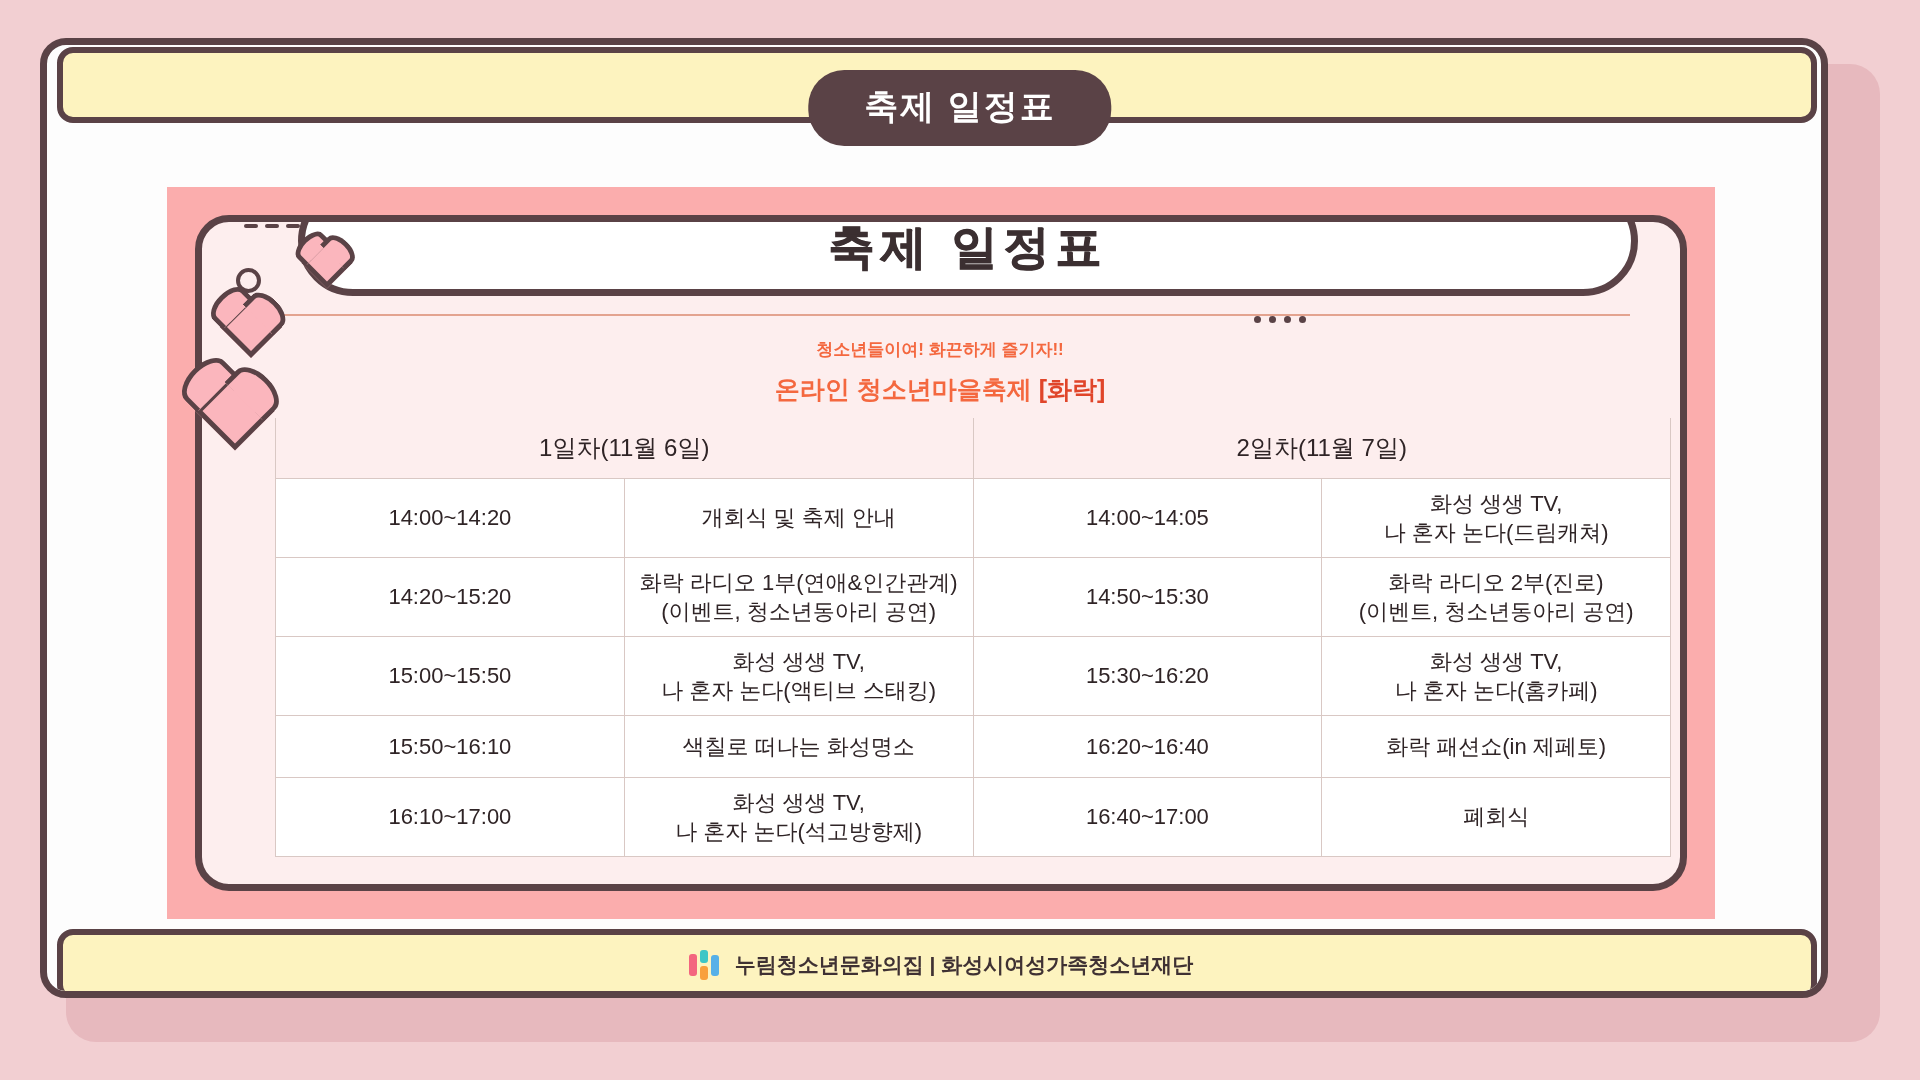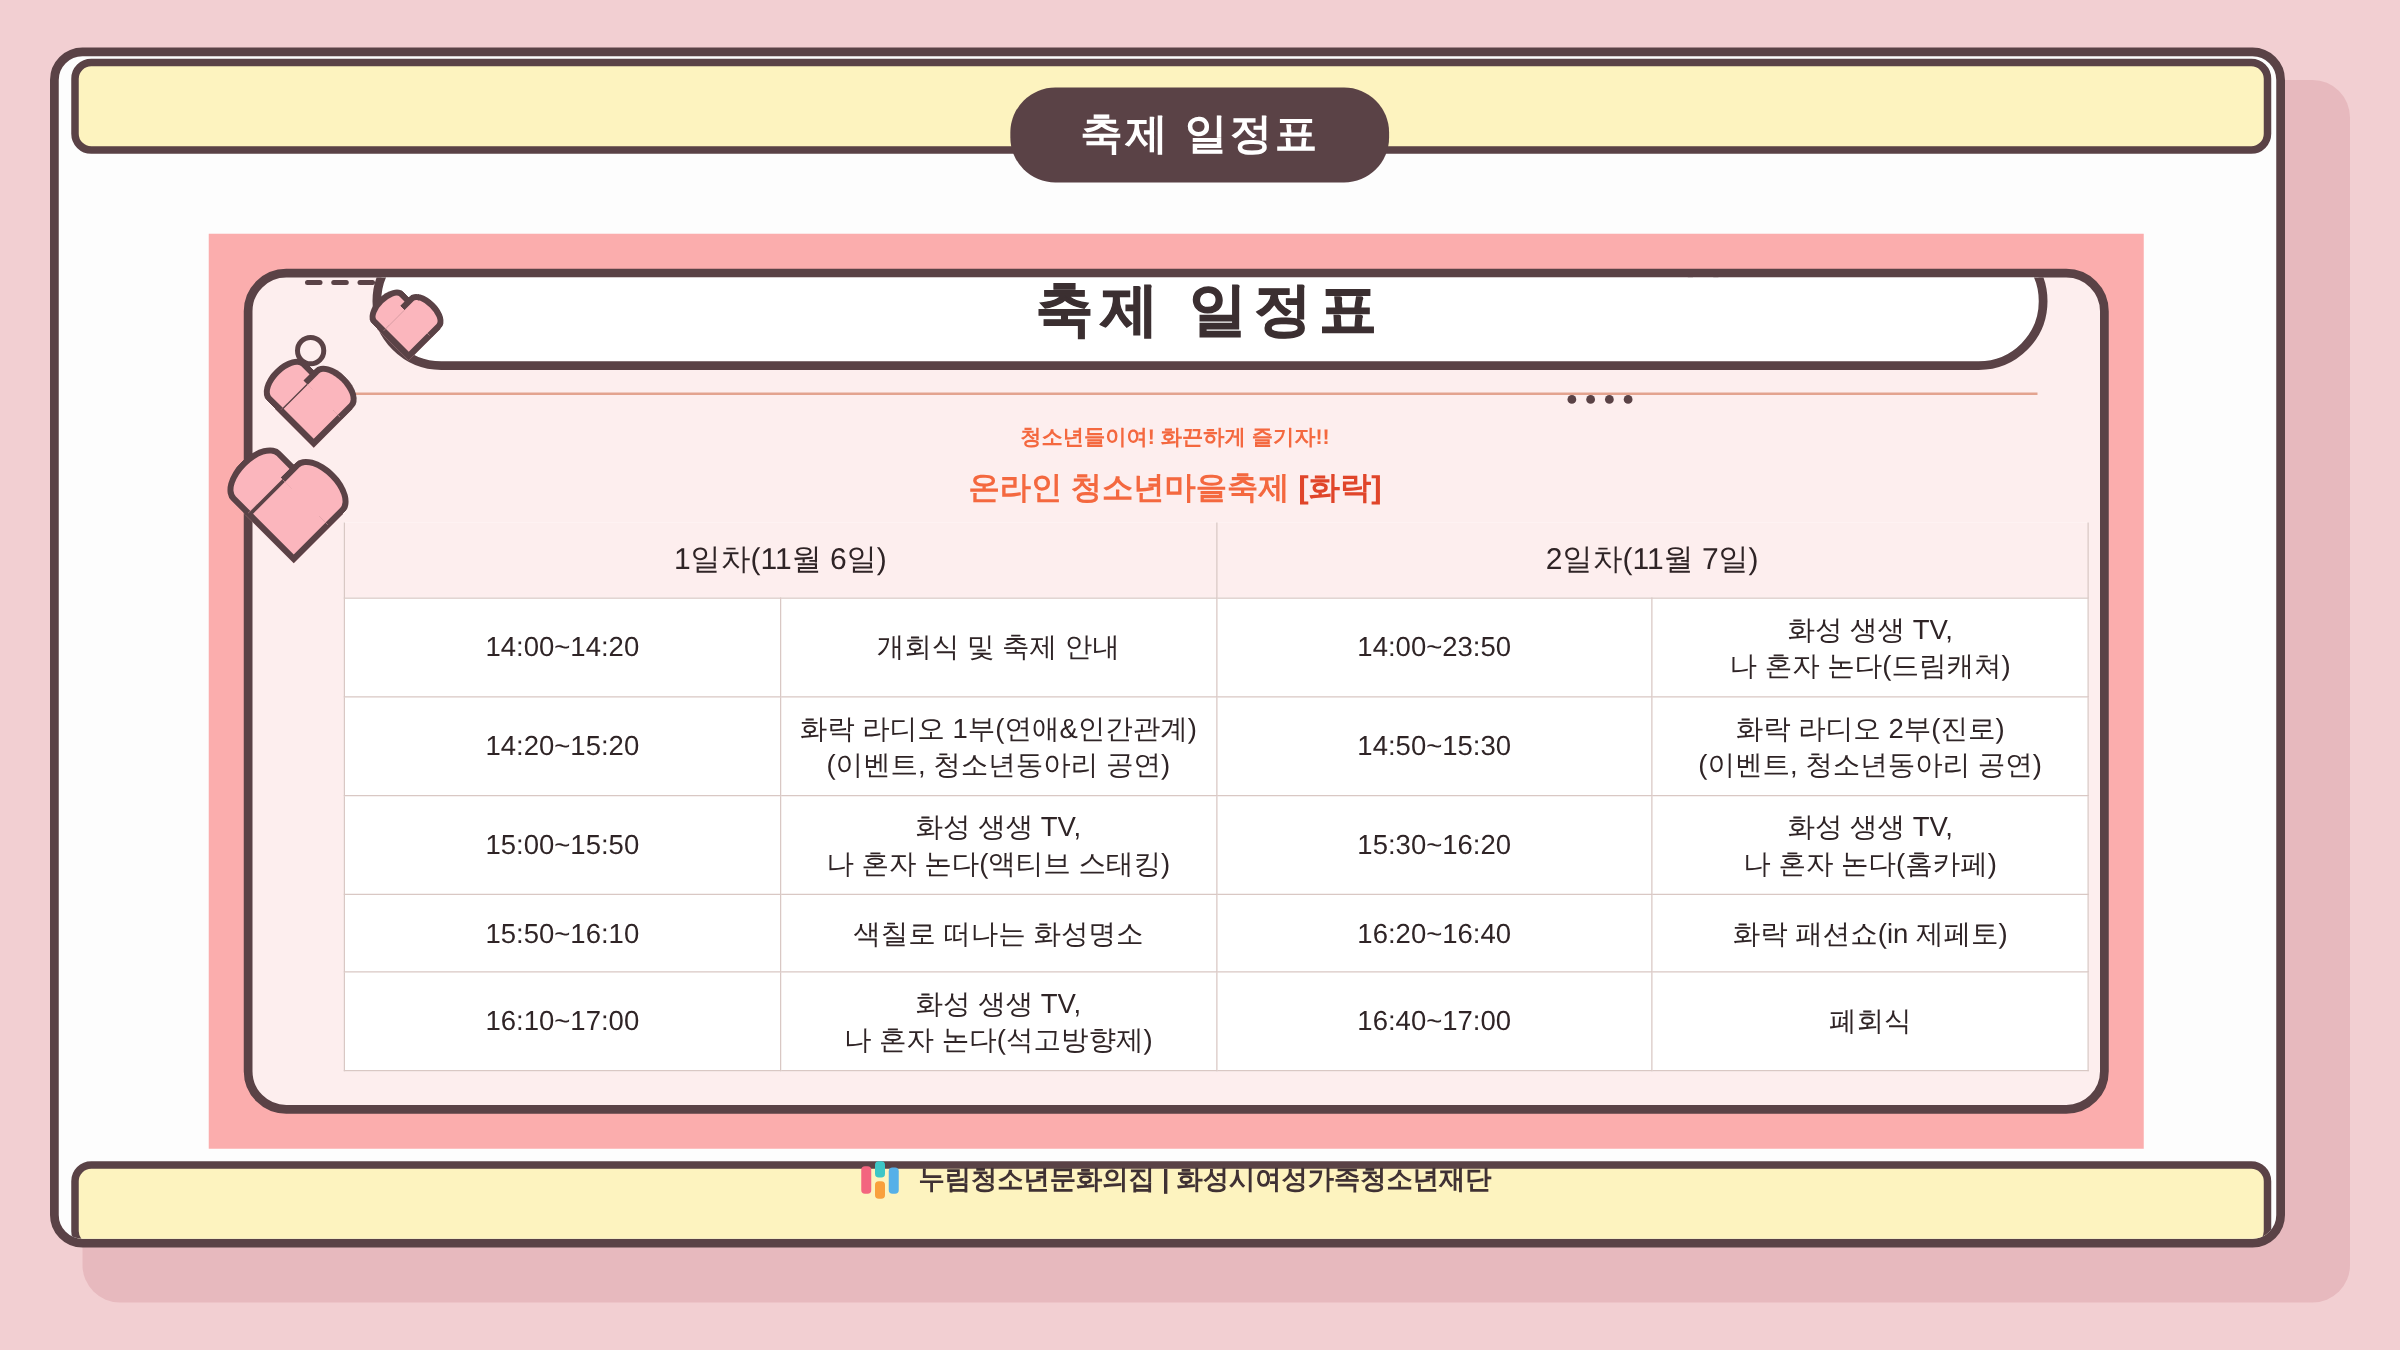--- a/index.html
+++ b/index.html
@@ -80,21 +80,21 @@
   }
 
   
   .footer-inner {
     position: absolute;
     left: 0;
     top: 884px;
     width: 1788px;
     height: 72px;
     display: flex;
-    align-items: flex-start;
+    align-items: center;
     justify-content: center;
     gap: 12px;
     z-index: 7;
     font-size: 21px;
     font-weight: bold;
     color: #3f3133;
   }
   .logo-mark {
     position: relative;
     width: 34px;
@@ -314,21 +314,21 @@
           <thead>
             <tr>
               <th colspan="2">1일차(11월 6일)</th>
               <th colspan="2">2일차(11월 7일)</th>
             </tr>
           </thead>
           <tbody>
             <tr>
               <td class="time">14:00~14:20</td>
               <td class="desc">개회식 및 축제 안내</td>
-              <td class="time">14:00~23:50</td>
+              <td class="time">14:00~14:05</td>
               <td class="desc">화성 생생 TV,<br>나 혼자 논다(드림캐쳐)</td>
             </tr>
             <tr>
               <td class="time">14:20~15:20</td>
               <td class="desc">화락 라디오 1부(연애&amp;인간관계)<br>(이벤트, 청소년동아리 공연)</td>
               <td class="time">14:50~15:30</td>
               <td class="desc">화락 라디오 2부(진로)<br>(이벤트, 청소년동아리 공연)</td>
             </tr>
             <tr>
               <td class="time">15:00~15:50</td>

